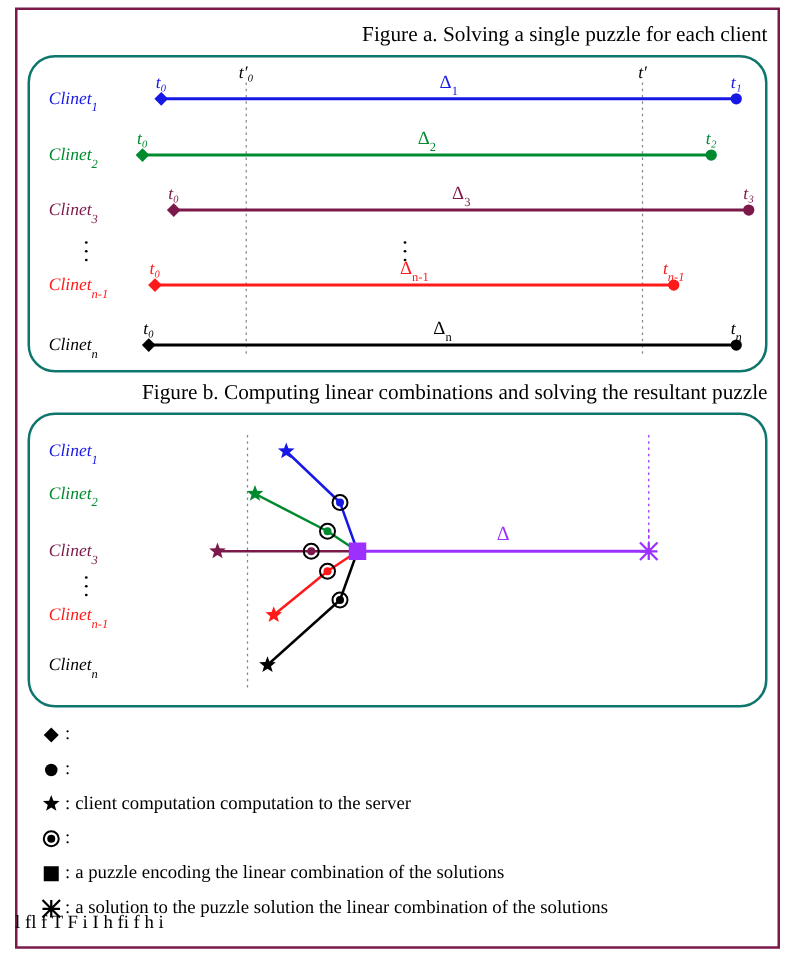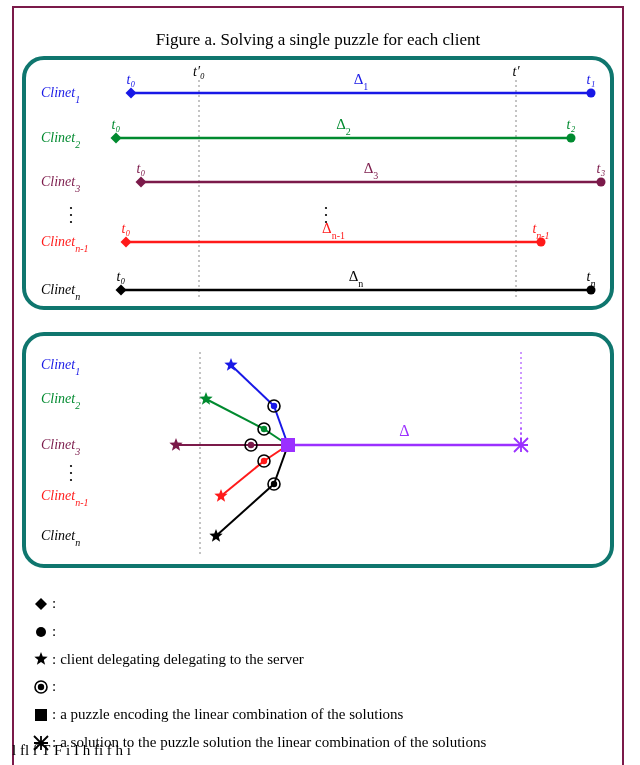--- a/index.html
+++ b/index.html
@@ -1,27 +1,27 @@
 <!DOCTYPE html>
 <html><head>
 <meta charset="utf-8">
 <style>
   html,body{margin:0;padding:0;font-family:"Times New Roman",serif;background:#fff}
   .page{width:640px;height:765px;position:relative}
   .outer-frame{position:absolute;left:12px;top:6px;width:612px;border:2px solid #7b1a4a;padding:6px 8px 10px 8px;box-sizing:border-box}
-  .panel-title{text-align:center;font-size:17px;margin:16px 0 6px 0}
-  .panel{position:relative;border:4px solid #0f766e;border-radius:22px;box-sizing:border-box;margin-bottom:22px}
+  .panel-title{text-align:right;font-size:17px;margin:4px 0 6px 0}
+  .panel{position:relative;border:2px solid #0f766e;border-radius:22px;box-sizing:border-box;margin-bottom:6px}
   .panel svg{display:block}
   .legend{font-size:15px;line-height:1.85;margin:8px 4px 6px 6px}
   .legend-row{display:flex;align-items:center}
   .legend-sym{width:26px;display:inline-flex;justify-content:center;align-items:center}
   .legend-sym svg{display:block}
   .colon{margin:0 4px 0 -2px}
   .axis-lbl{font-style:italic;font-size:14px}
-  .cut{position:absolute;left:12px;bottom:6px;width:620px;font-size:15px}
+  .cut{position:absolute;left:12px;bottom:18px;width:620px;font-size:15px}
 </style>
 </head>
 <body>
 <div class="page">
 
 <div class="outer-frame">
 
   <div class="panel-title">Figure a. Solving a single puzzle for each client</div>
   <div class="panel" id="panelA" style="width:592px;height:254px">
         <svg width="592" height="254" viewBox="0 0 592 254">
@@ -66,20 +66,21 @@
           <text x="15" y="234" font-style="italic" font-size="14" fill="#000000">Clinet<tspan font-size="10" baseline-shift="sub">n</tspan></text>
           <line x1="95" y1="230" x2="565" y2="230" stroke="#000000" stroke-width="2.5"></line>
           <path d="M 95 224.5 L 100.5 230 L 95 235.5 L 89.5 230 Z" fill="#000000"></path>
           <circle cx="565" cy="230" r="4.5" fill="#000000"></circle>
           <text x="95" y="221" text-anchor="middle" font-style="italic" font-size="14" fill="#000000">t₀</text>
           <text x="565" y="221" text-anchor="middle" font-style="italic" font-size="14" fill="#000000">t<tspan font-size="10" baseline-shift="sub">n</tspan></text>
           <text x="330" y="221" text-anchor="middle" font-size="15" fill="#000000">Δ<tspan font-size="10" baseline-shift="sub">n</tspan></text>
         </svg>
       </div>
 
+  <div class="panel-title">Figure b. Computing linear combinations and solving the resultant puzzle</div>
   <div class="panel" id="panelB" style="width:592px;height:236px">
         <svg width="592" height="236" viewBox="0 0 592 236">
           <line x1="174" y1="16" x2="174" y2="218" stroke="#888" stroke-width="1" stroke-dasharray="2 3"></line>
           <line x1="495" y1="92" x2="495" y2="109" stroke="#9b30ff" stroke-width="1.2" stroke-dasharray="2 3"></line>
           <line x1="495" y1="16" x2="495" y2="109" stroke="#9b30ff" stroke-width="1" stroke-dasharray="2 3"></line>
           <text x="15" y="33" font-style="italic" font-size="14" fill="#1818e6">Clinet<tspan font-size="10" baseline-shift="sub">1</tspan></text>
           <line x1="205" y1="29" x2="248" y2="70" stroke="#1818e6" stroke-width="2"></line>
           <line x1="248" y1="70" x2="262" y2="109" stroke="#1818e6" stroke-width="2"></line>
           <polygon points="205,22 206.72808864173987,26.621490036537654 211.65739561406608,26.836881039375367 207.79610615790776,29.908509963462347 209.11449676604732,34.66311896062463 205,31.94 200.88550323395268,34.66311896062463 202.20389384209224,29.908509963462347 198.34260438593392,26.83688103937537 203.27191135826013,26.621490036537654" fill="#1818e6"></polygon>
           <circle cx="248" cy="70" r="6" fill="none" stroke="#000" stroke-width="1.6"></circle>
@@ -135,21 +136,21 @@
           </span>
           <span class="colon">:</span>
         </div>
         <div class="legend-row">
           <span class="legend-sym">
             <svg width="22" height="22" viewBox="0 0 22 22">
               <polygon points="11,4 12.728088641739872,8.621490036537654 17.657395614066075,8.836881039375369 13.79610615790775,11.908509963462345 15.114496766047312,16.663118960624633 11,13.94 6.885503233952689,16.663118960624633 8.20389384209225,11.908509963462345 4.3426043859339245,8.836881039375369 9.271911358260128,8.621490036537654" fill="#000"></polygon>
             </svg>
           </span>
           <span class="colon">:</span>
-          <span>client delegating delegating to the server</span>
+          <span>client computation computation to the server</span>
         </div>
         <div class="legend-row">
           <span class="legend-sym">
             <svg width="22" height="22" viewBox="0 0 22 22">
               <circle cx="11" cy="11" r="6" fill="none" stroke="#000" stroke-width="1.6"></circle>
               <circle cx="11" cy="11" r="3.2" fill="#000"></circle>
             </svg>
           </span>
           <span class="colon">:</span>
         </div>

